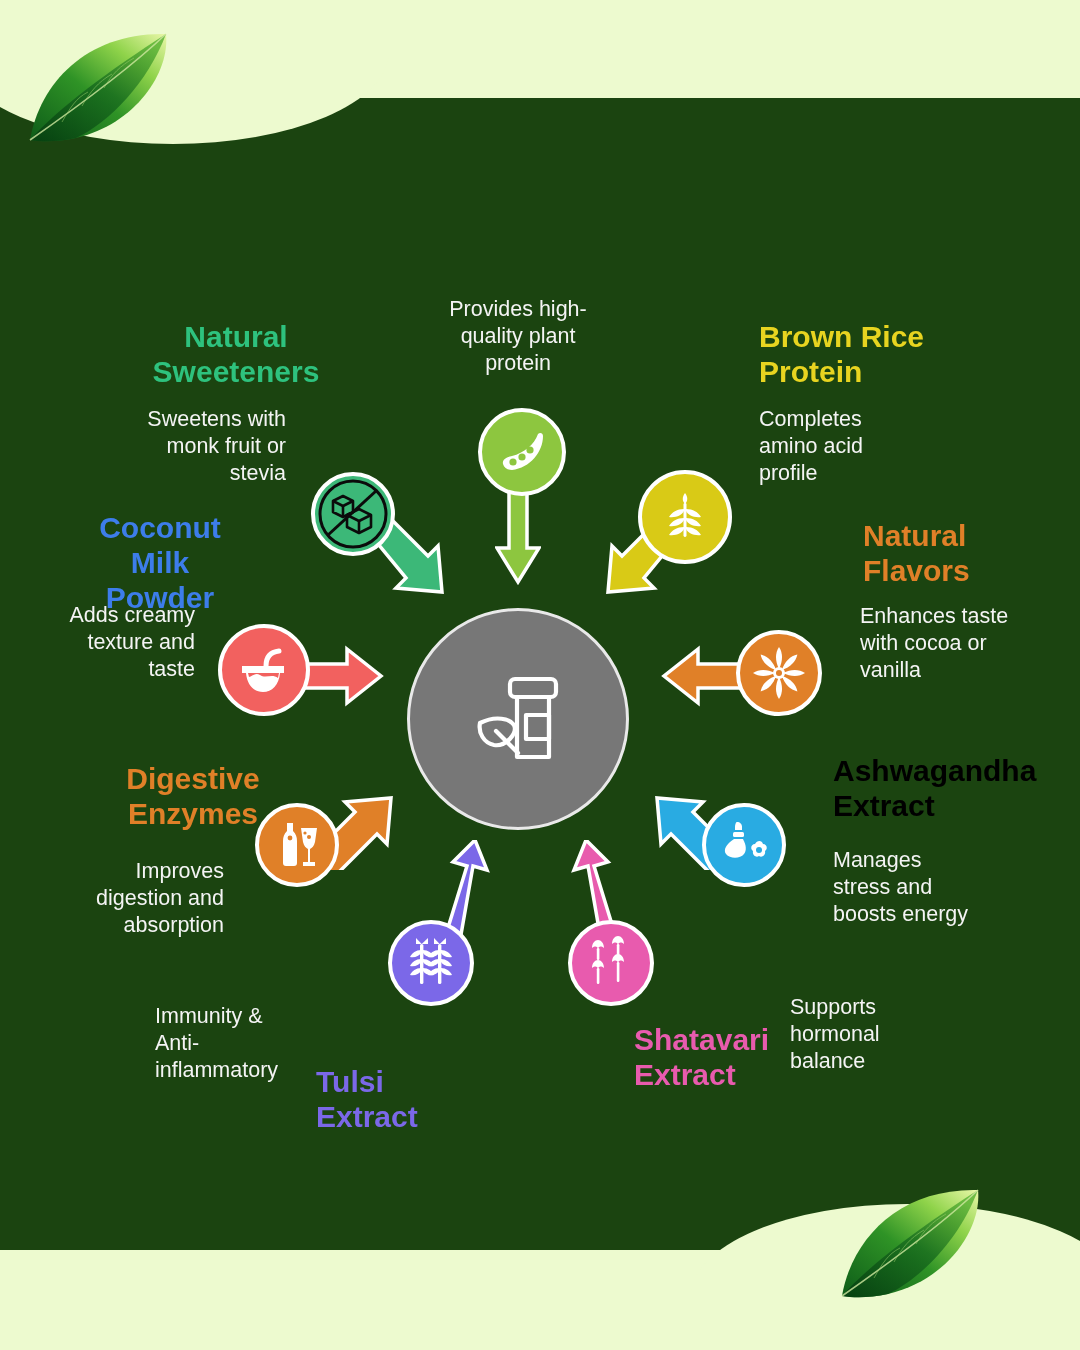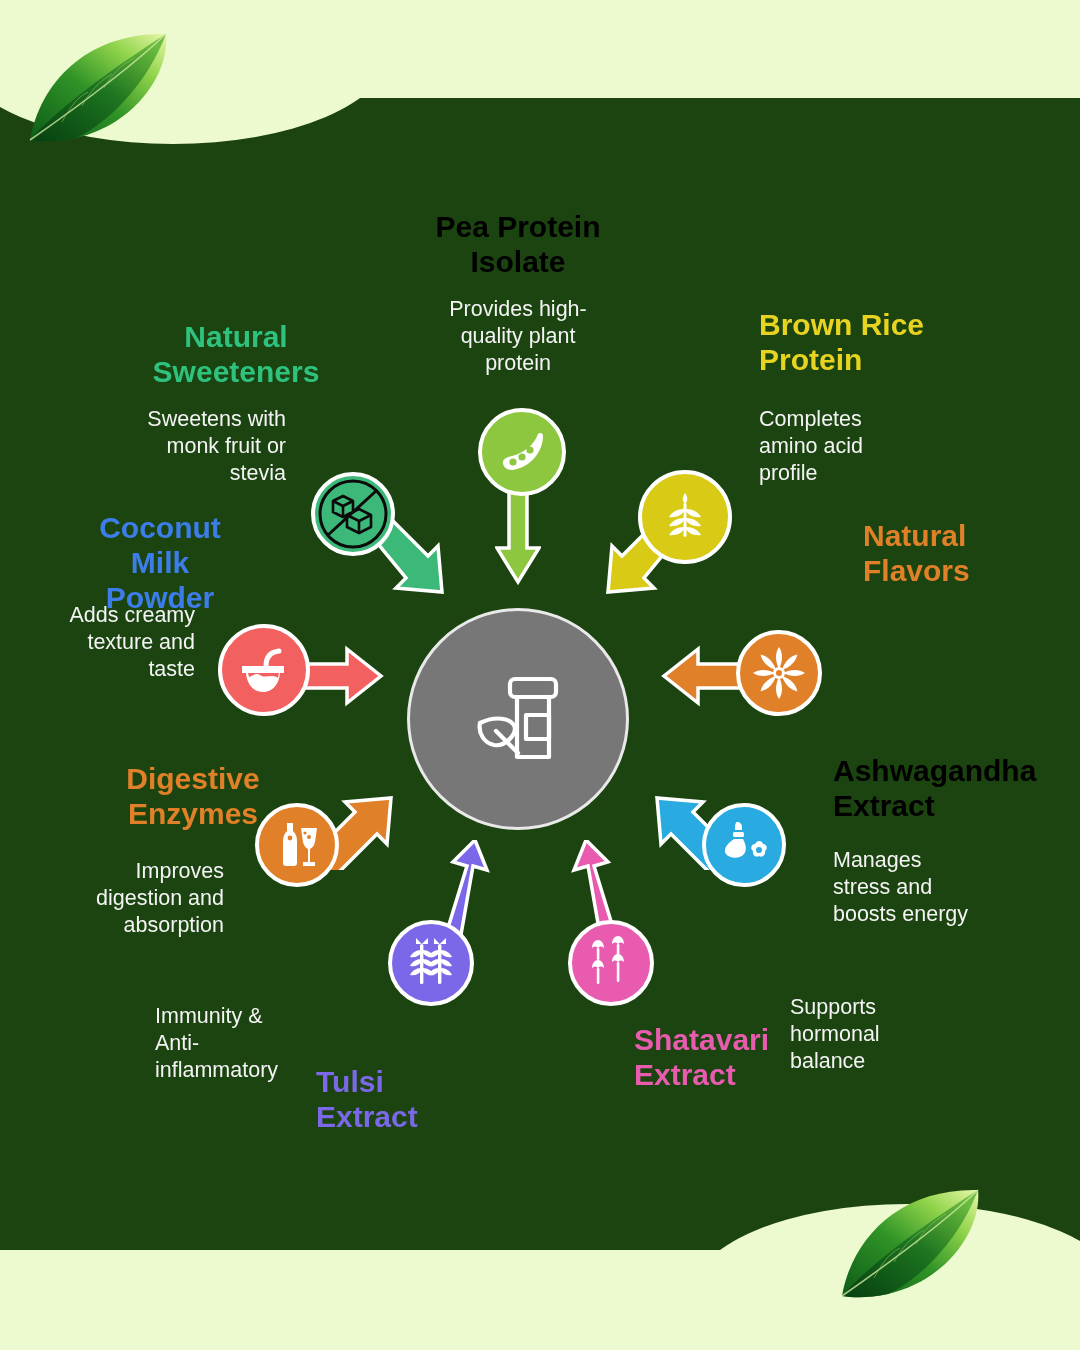--- a/index.html
+++ b/index.html
@@ -300,22 +300,20 @@
         <path d="M25 18 C18 18 13 21 10 26 C17 27 23 24 25 20 Z"></path>
         <path d="M27 18 C34 18 39 21 42 26 C35 27 29 24 27 20 Z"></path>
         <path d="M25 27 C18 27 13 30 10 35 C17 36 23 33 25 29 Z"></path>
         <path d="M27 27 C34 27 39 30 42 35 C35 36 29 33 27 29 Z"></path>
         <path d="M25 36 C18 36 13 39 10 44 C17 45 23 42 25 38 Z"></path>
         <path d="M27 36 C34 36 39 39 42 44 C35 45 29 42 27 38 Z"></path>
       </g>
     </svg>
   </div>
 
-  <div class="title ta-c" style="left:398px; top:210px; width:240px;">Pea Protein
-Isolate</div>
   <div class="desc ta-c" style="left:418px; top:296px; width:200px;">Provides high-
 quality plant
 protein</div>
 
   <div class="title ta-c" style="left:106px; top:320px; width:260px; color:#2ec27e;">Natural
 Sweeteners</div>
   <div class="desc ta-r" style="left:96px; top:406px; width:190px;">Sweetens with
 monk fruit or
 stevia</div>
 
@@ -345,20 +343,23 @@
 balance</div>
 
   <div class="title ta-l" style="left:833px; top:754px; width:236px; color:#000000;">Ashwagandha
 Extract</div>
   <div class="desc ta-l" style="left:833px; top:847px; width:180px;">Manages
 stress and
 boosts energy</div>
 
   <div class="title ta-l" style="left:863px; top:519px; width:200px; color:#e08028;">Natural
 Flavors</div>
-
-  <div class="title ta-l" style="left:759px; top:308px; width:230px; color:#e8d420;">Brown Rice
+  <div class="desc ta-l" style="left:860px; top:603px; width:185px;">Enhances taste
+with cocoa or
+vanilla</div>
+
+  <div class="title ta-l" style="left:759px; top:320px; width:230px; color:#e8d420;">Brown Rice
 Protein</div>
   <div class="desc ta-l" style="left:759px; top:406px; width:180px;">Completes
 amino acid
 profile</div>
 
 </div>
 
 </body></html>

